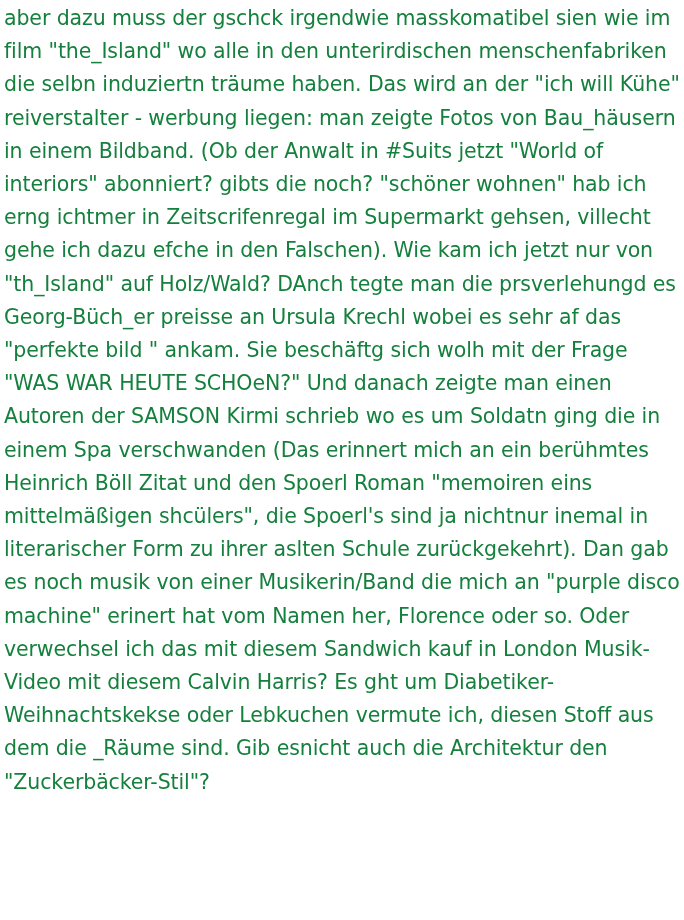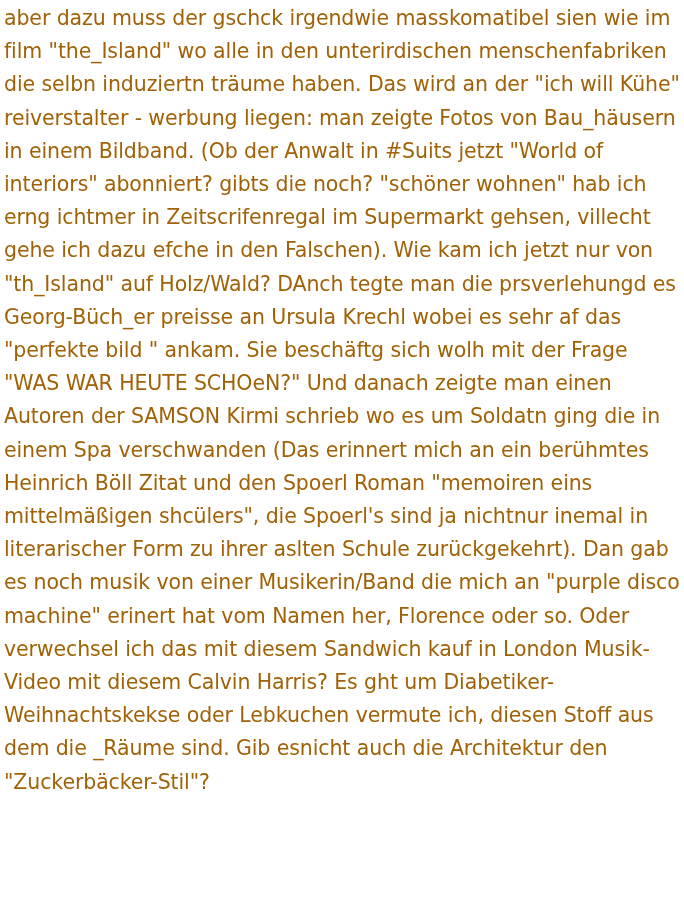--- a/index.html
+++ b/index.html
@@ -17,21 +17,21 @@
     width: 684px;
     height: 920px;
     box-sizing: border-box;
     padding: 2px 4px 0 4px;
     background: #ffffff;
   }
   .text-block {
     font-family: "DejaVu Sans", sans-serif;
     font-size: 20.5px;
     line-height: 33.2px;
-    color: #a16207;
+    color: #15803d;
     letter-spacing: -0.1px;
     word-spacing: 0px;
     text-align: left;
     white-space: normal;
   }
   .text-block p {
     margin: 0;
     padding: 0;
   }
 </style>

